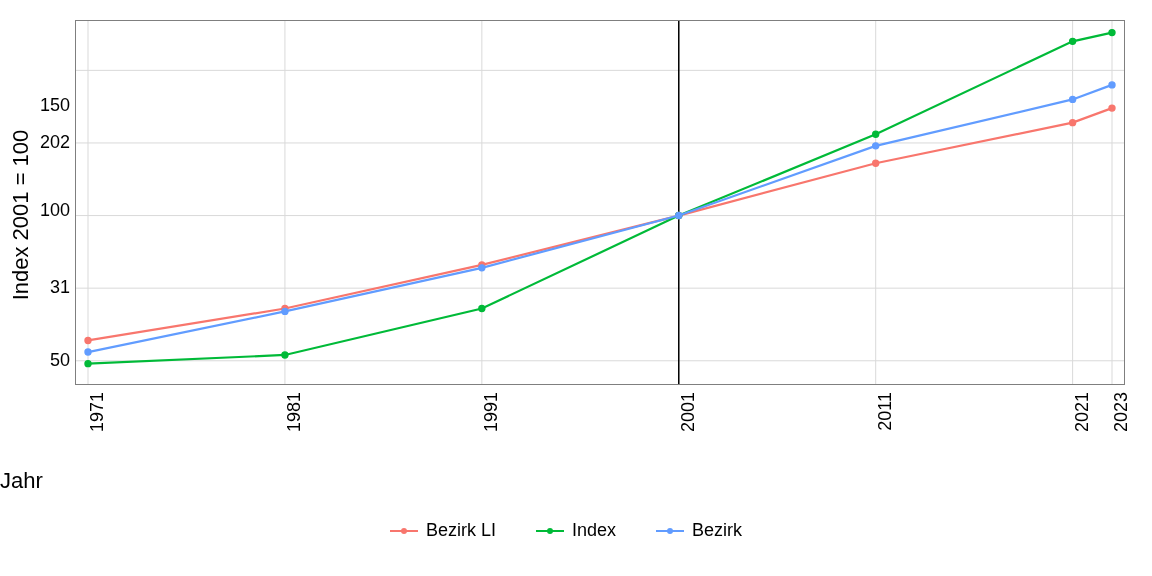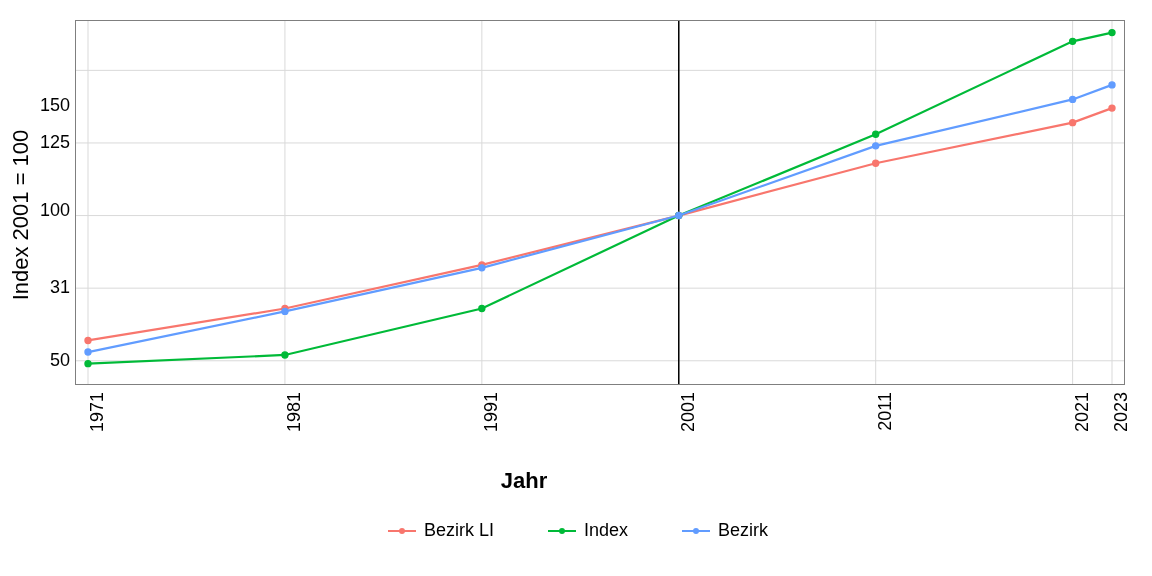--- a/index.html
+++ b/index.html
@@ -29,23 +29,21 @@
   .ylabel span {
     transform: rotate(-90deg);
     white-space: nowrap;
     font-size: 22px;
   }
   .xlabel {
     position: absolute;
     left: 0;
     width: 1048px;
     top: 468px;
-    text-align: center;
     font-size: 22px;
-    font-weight: bold;
   }
   .plot {
     position: absolute;
     left: 75px;
     top: 20px;
     width: 1050px;
     height: 365px;
     background: #ffffff;
     border: 1px solid #7f7f7f;
     box-sizing: border-box;
@@ -78,25 +76,25 @@
     position: absolute;
     top: 392px;
     font-size: 18px;
     transform-origin: top center;
     transform: translateX(-50%) rotate(-90deg) translateX(-50%);
     white-space: nowrap;
   }
   .legend {
     position: absolute;
     top: 520px;
-    left: 12px;
+    left: 0;
     width: 1132px;
     display: flex;
     justify-content: center;
-    gap: 54px;
+    gap: 40px;
     font-size: 18px;
   }
   .legend .item {
     display: flex;
     align-items: center;
     gap: 8px;
   }
   .legend .swatch {
     width: 28px;
     height: 2px;
@@ -172,21 +170,21 @@
             <circle class="pt" cx="1036" cy="63.888000000000034" r="3" fill="#619CFF" stroke="#619CFF"></circle>
           </g>
         </g>
     </svg>
   </div>
 
   <div id="yticks">
       <div class="ytick" style="top: 359.768px; text-align: right;">50</div>
       <div class="ytick" style="top: 287.168px;">31</div>
       <div class="ytick" style="top: 210px;">100</div>
-      <div class="ytick" style="top: 141.968px;">125</div>
+      <div class="ytick" style="top: 141.968px;">202</div>
       <div class="ytick" style="top: 69.368px; margin-top: 36px;">150</div>
     </div>
   <div id="xticks">
       <div class="xtick" style="left: 87px;">1971</div>
       <div class="xtick" style="left: 283.923px;">1981</div>
       <div class="xtick" style="left: 480.846px;">1991</div>
       <div class="xtick" style="left: 677.769px;">2001</div>
       <div class="xtick" style="left: 874.692px;">2011</div>
       <div class="xtick" style="left: 1071.62px;">2021</div>
       <div class="xtick" style="left: 1111px;">2023</div>

